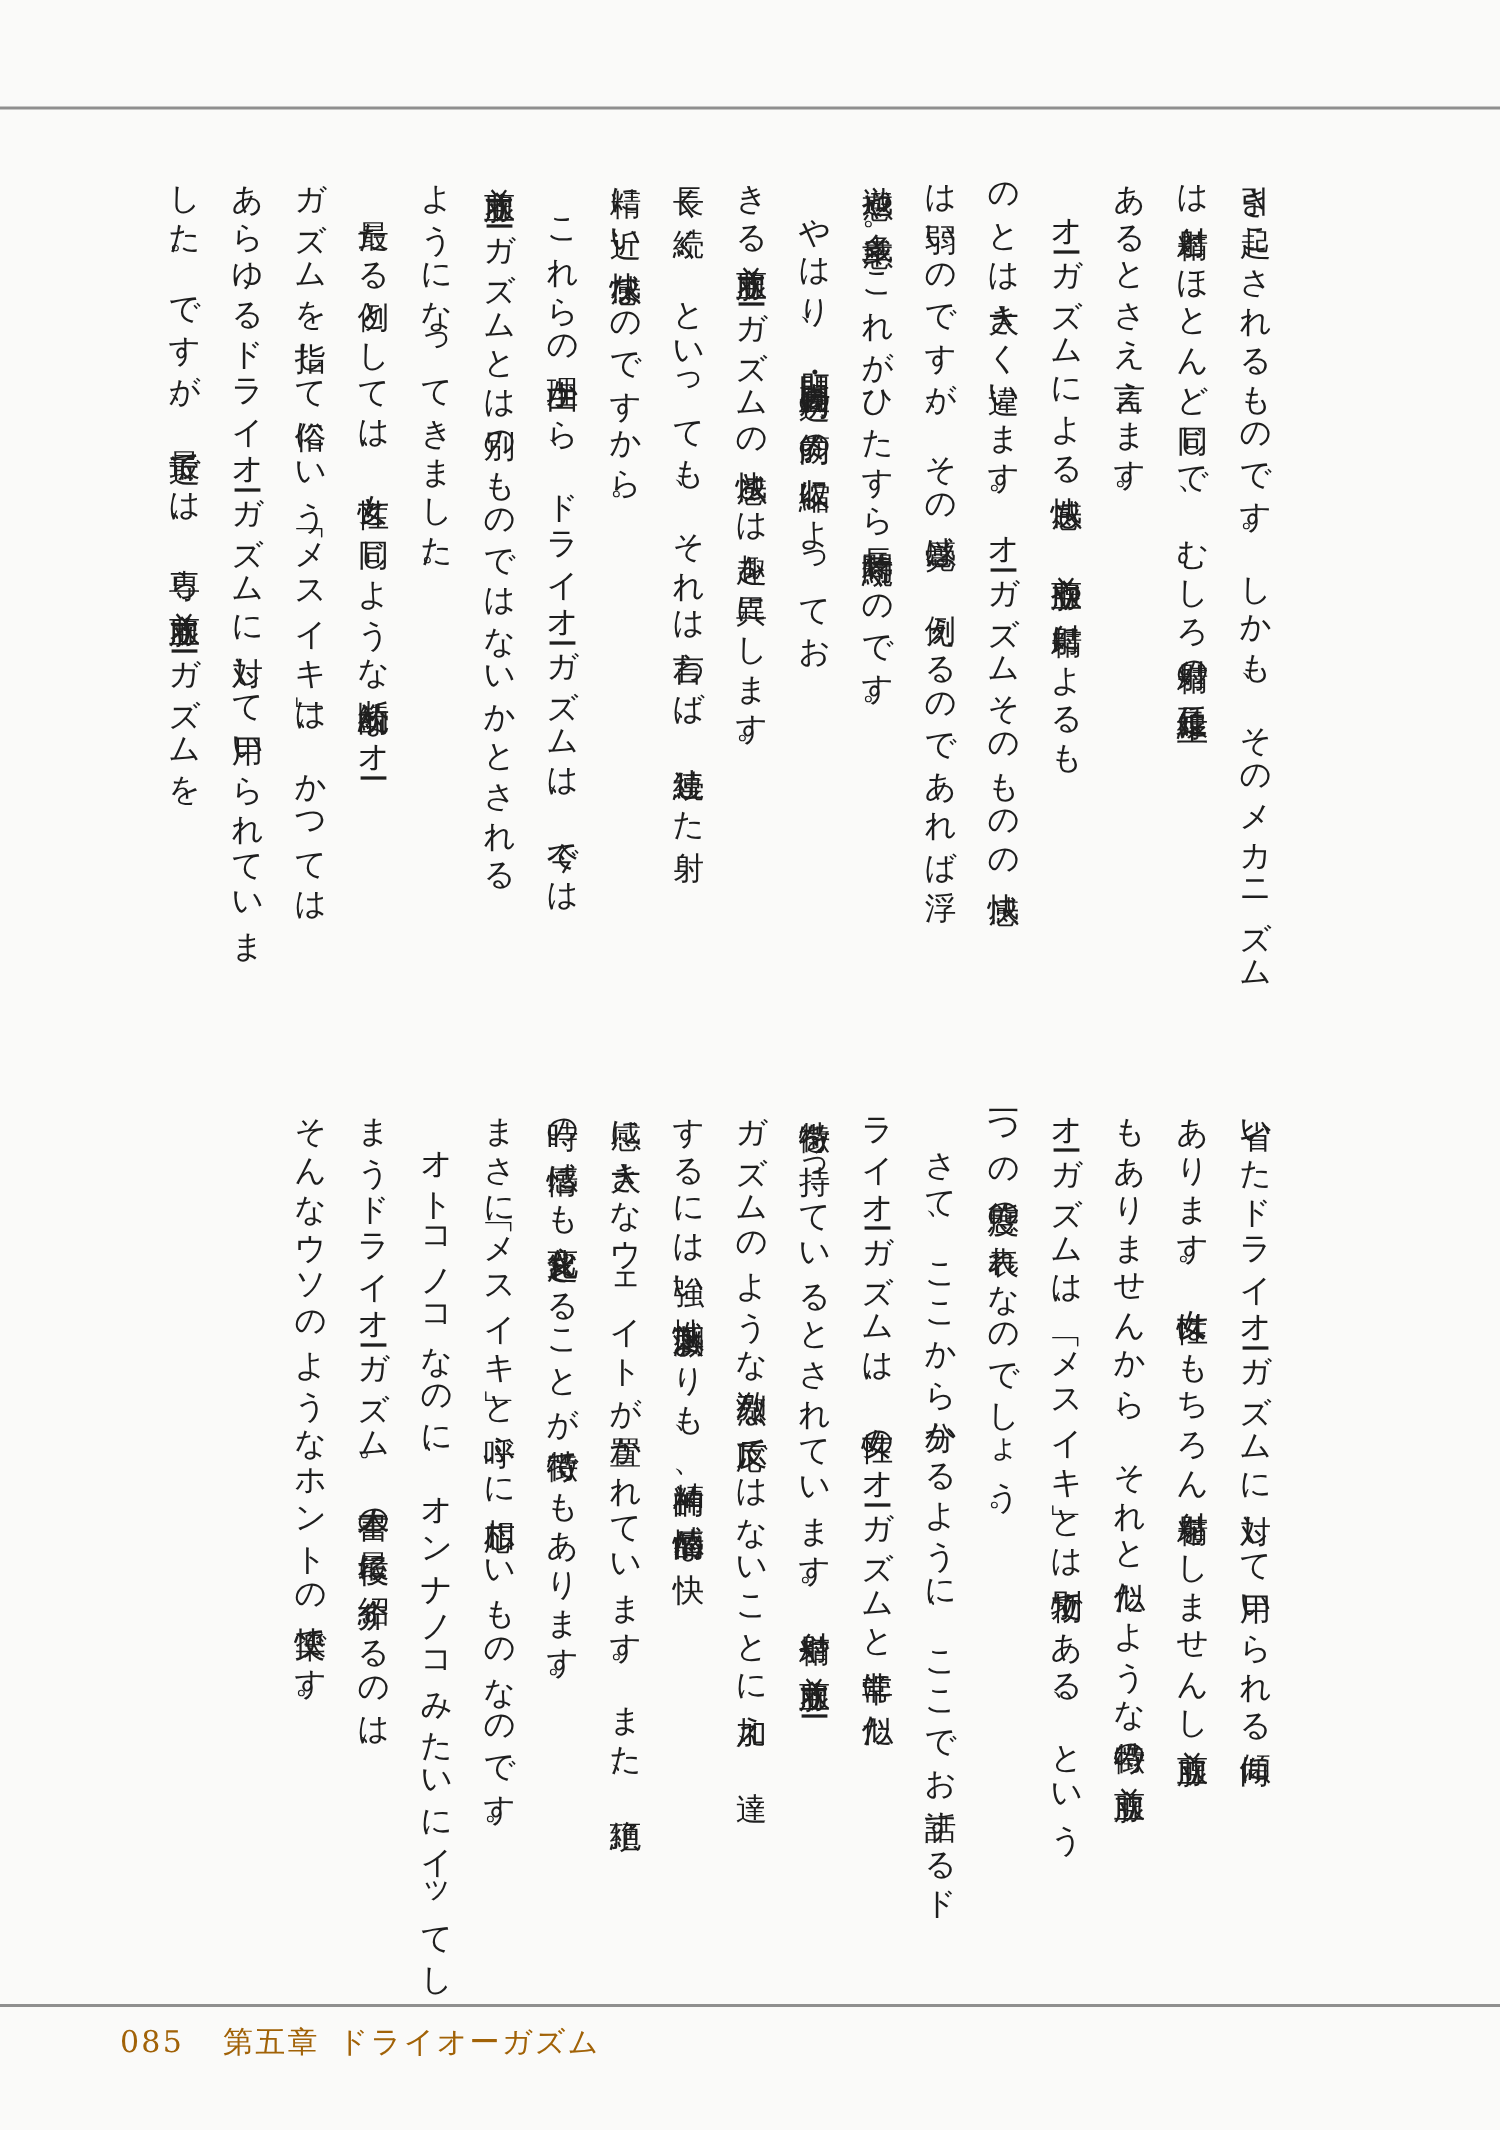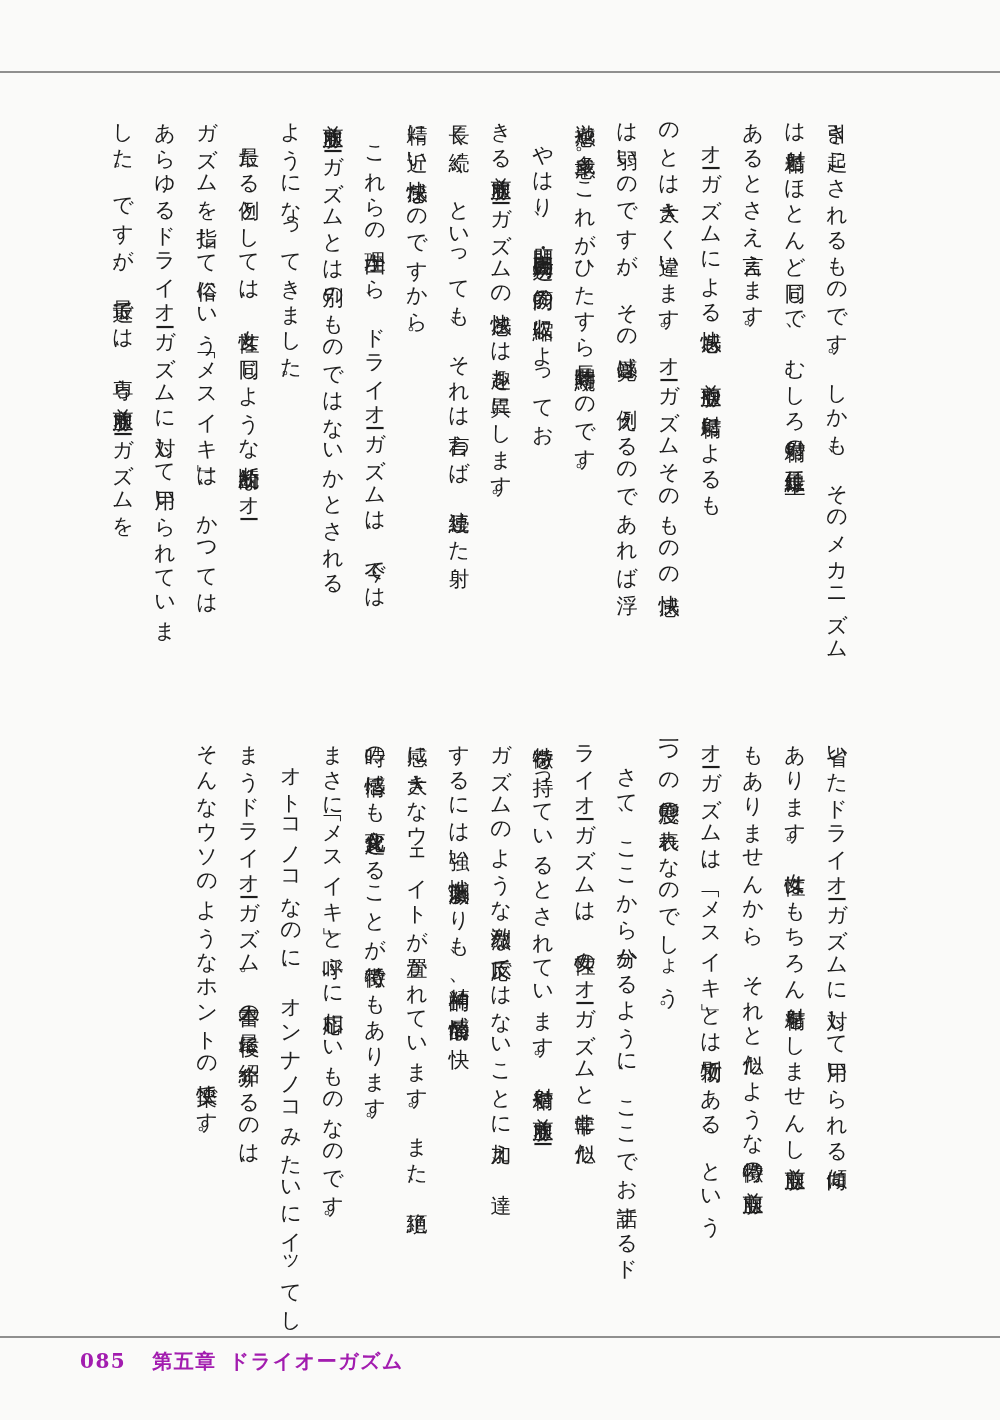--- a/index.html
+++ b/index.html
@@ -50,23 +50,22 @@
     top: 730px;
     height: 568px;
   }
 
   .footer {
     position: absolute;
     top: 1348px;
     left: 80px;
     font-size: 20px;
     letter-spacing: 1.5px;
-    color: #a21caf;
+    color: #a16207;
     white-space: nowrap;
-    font-weight: bold;
   }
   .footer .page-num { margin-right: 26px; }
   .footer .chapter  { margin-right: 12px; }
 </style>
 </head>
 <body>
 
 <div class="page">
 
   <div class="rule rule-top"></div>

